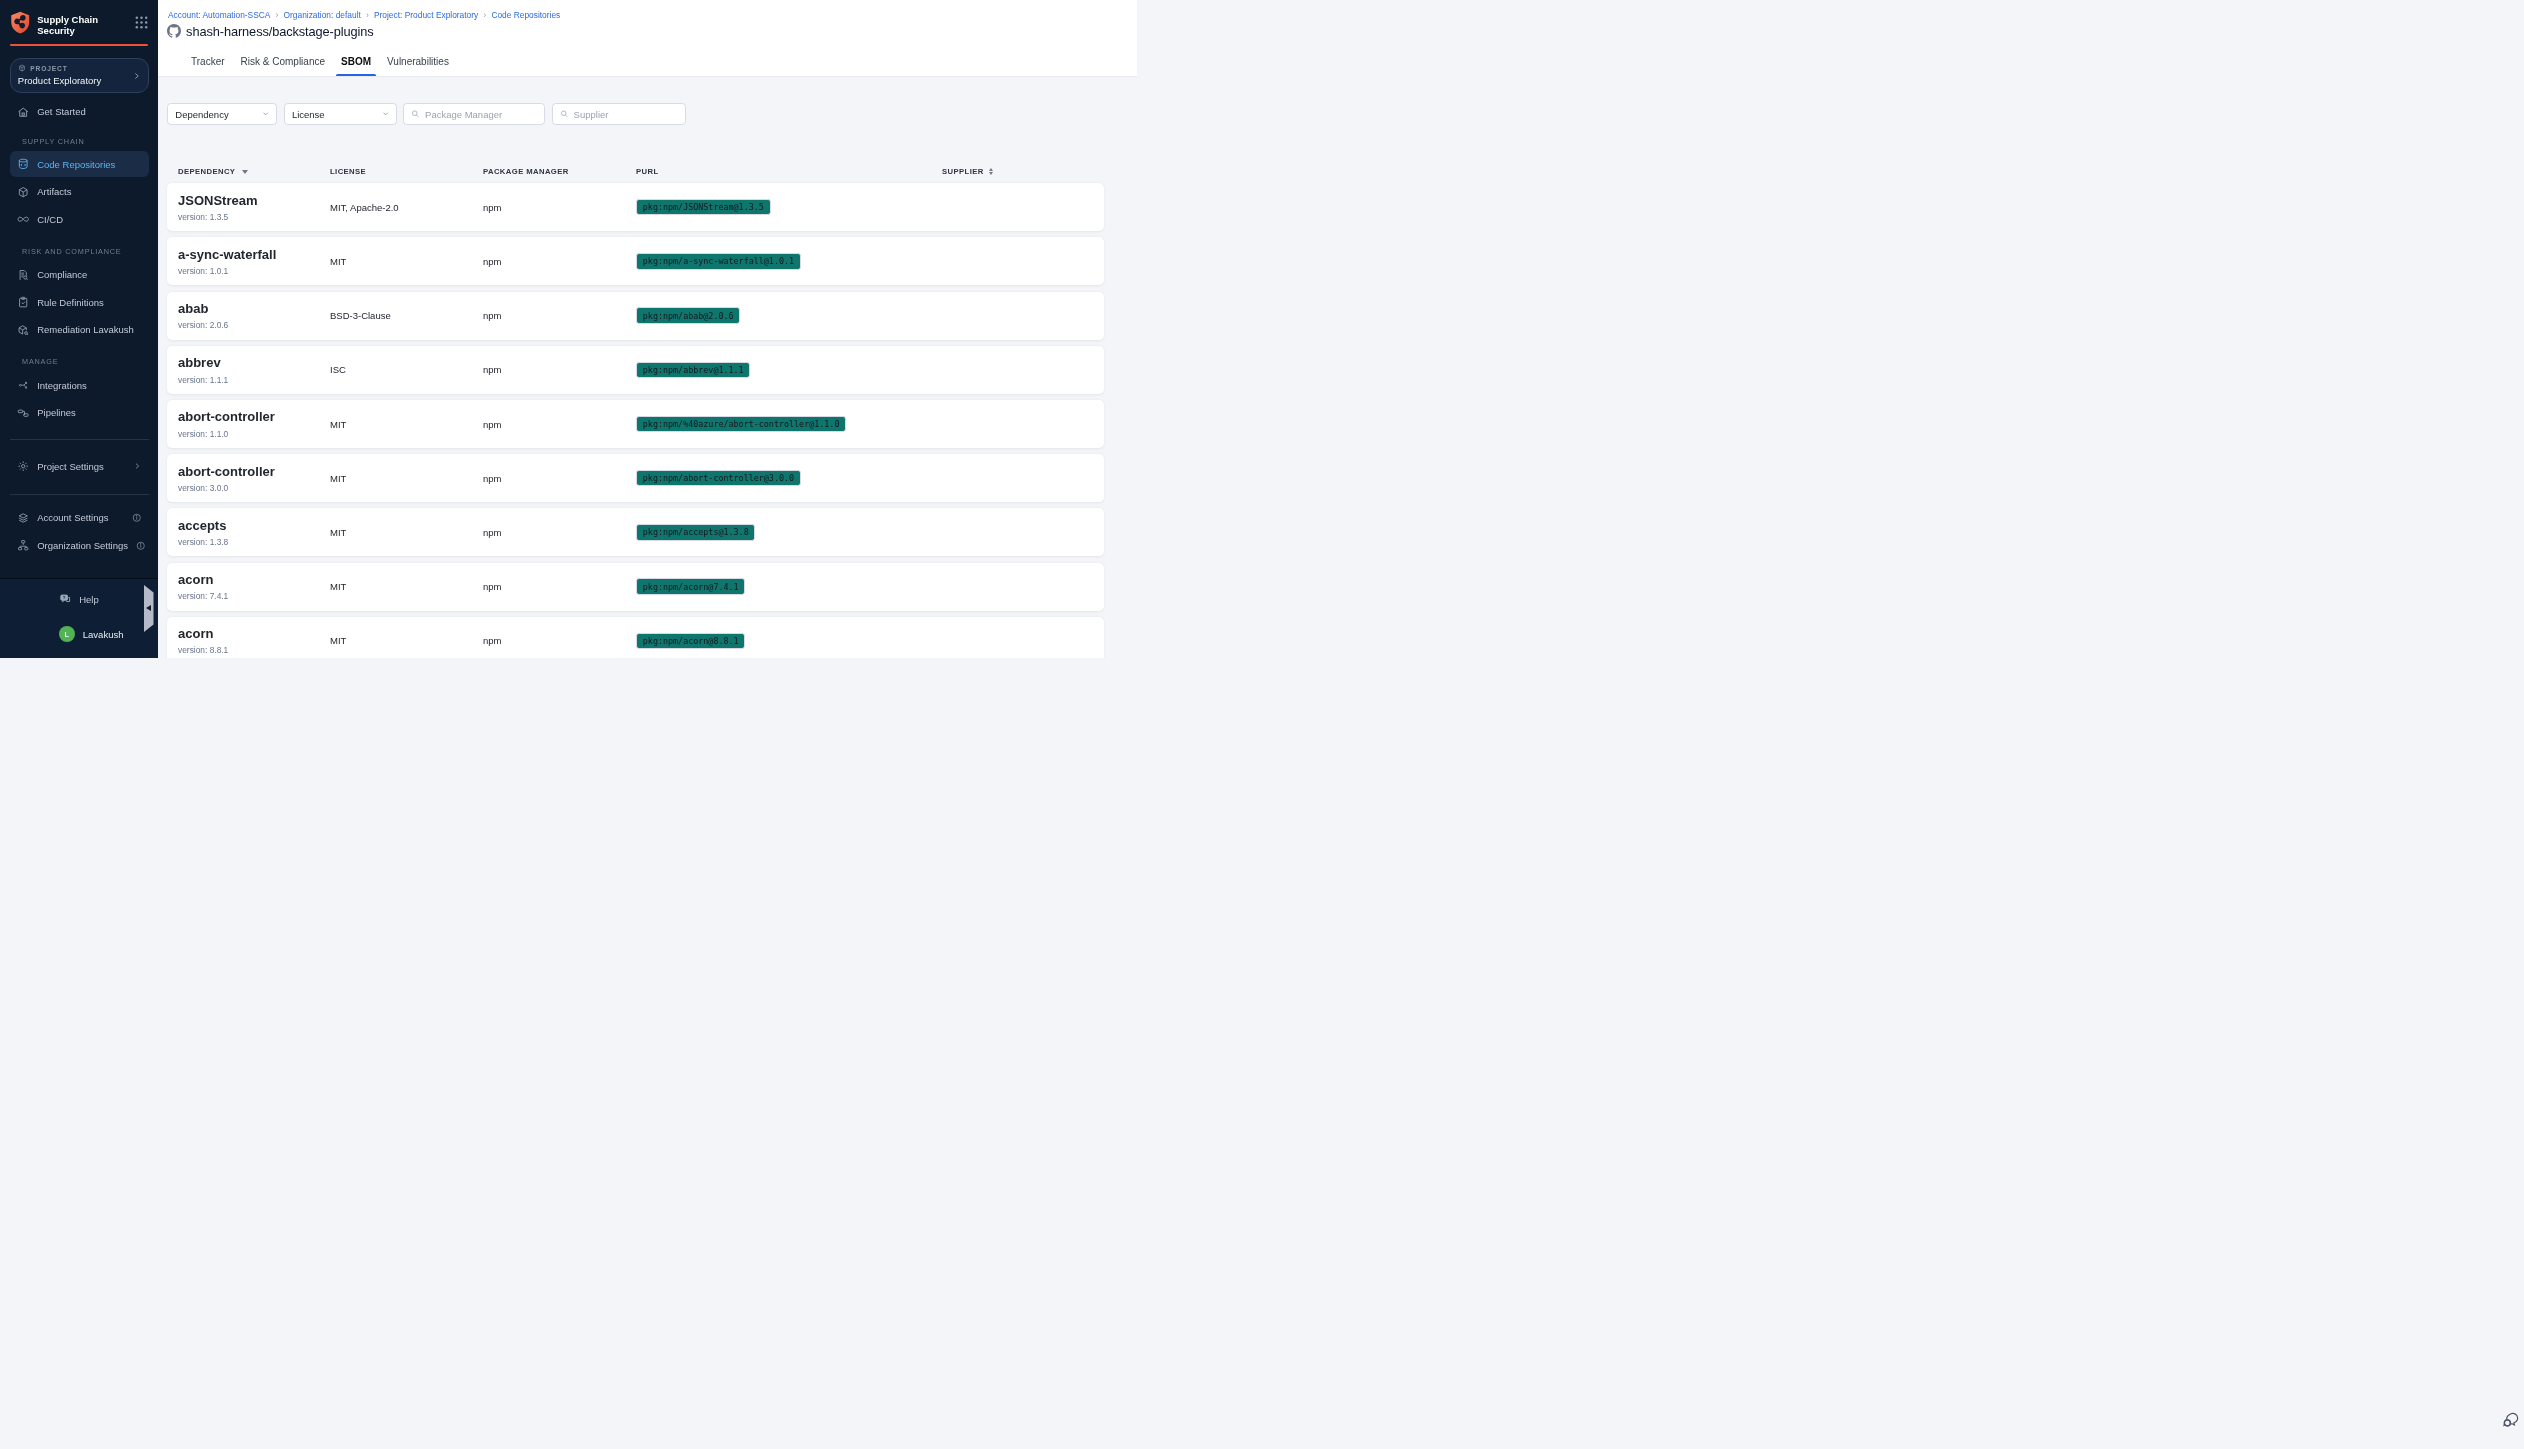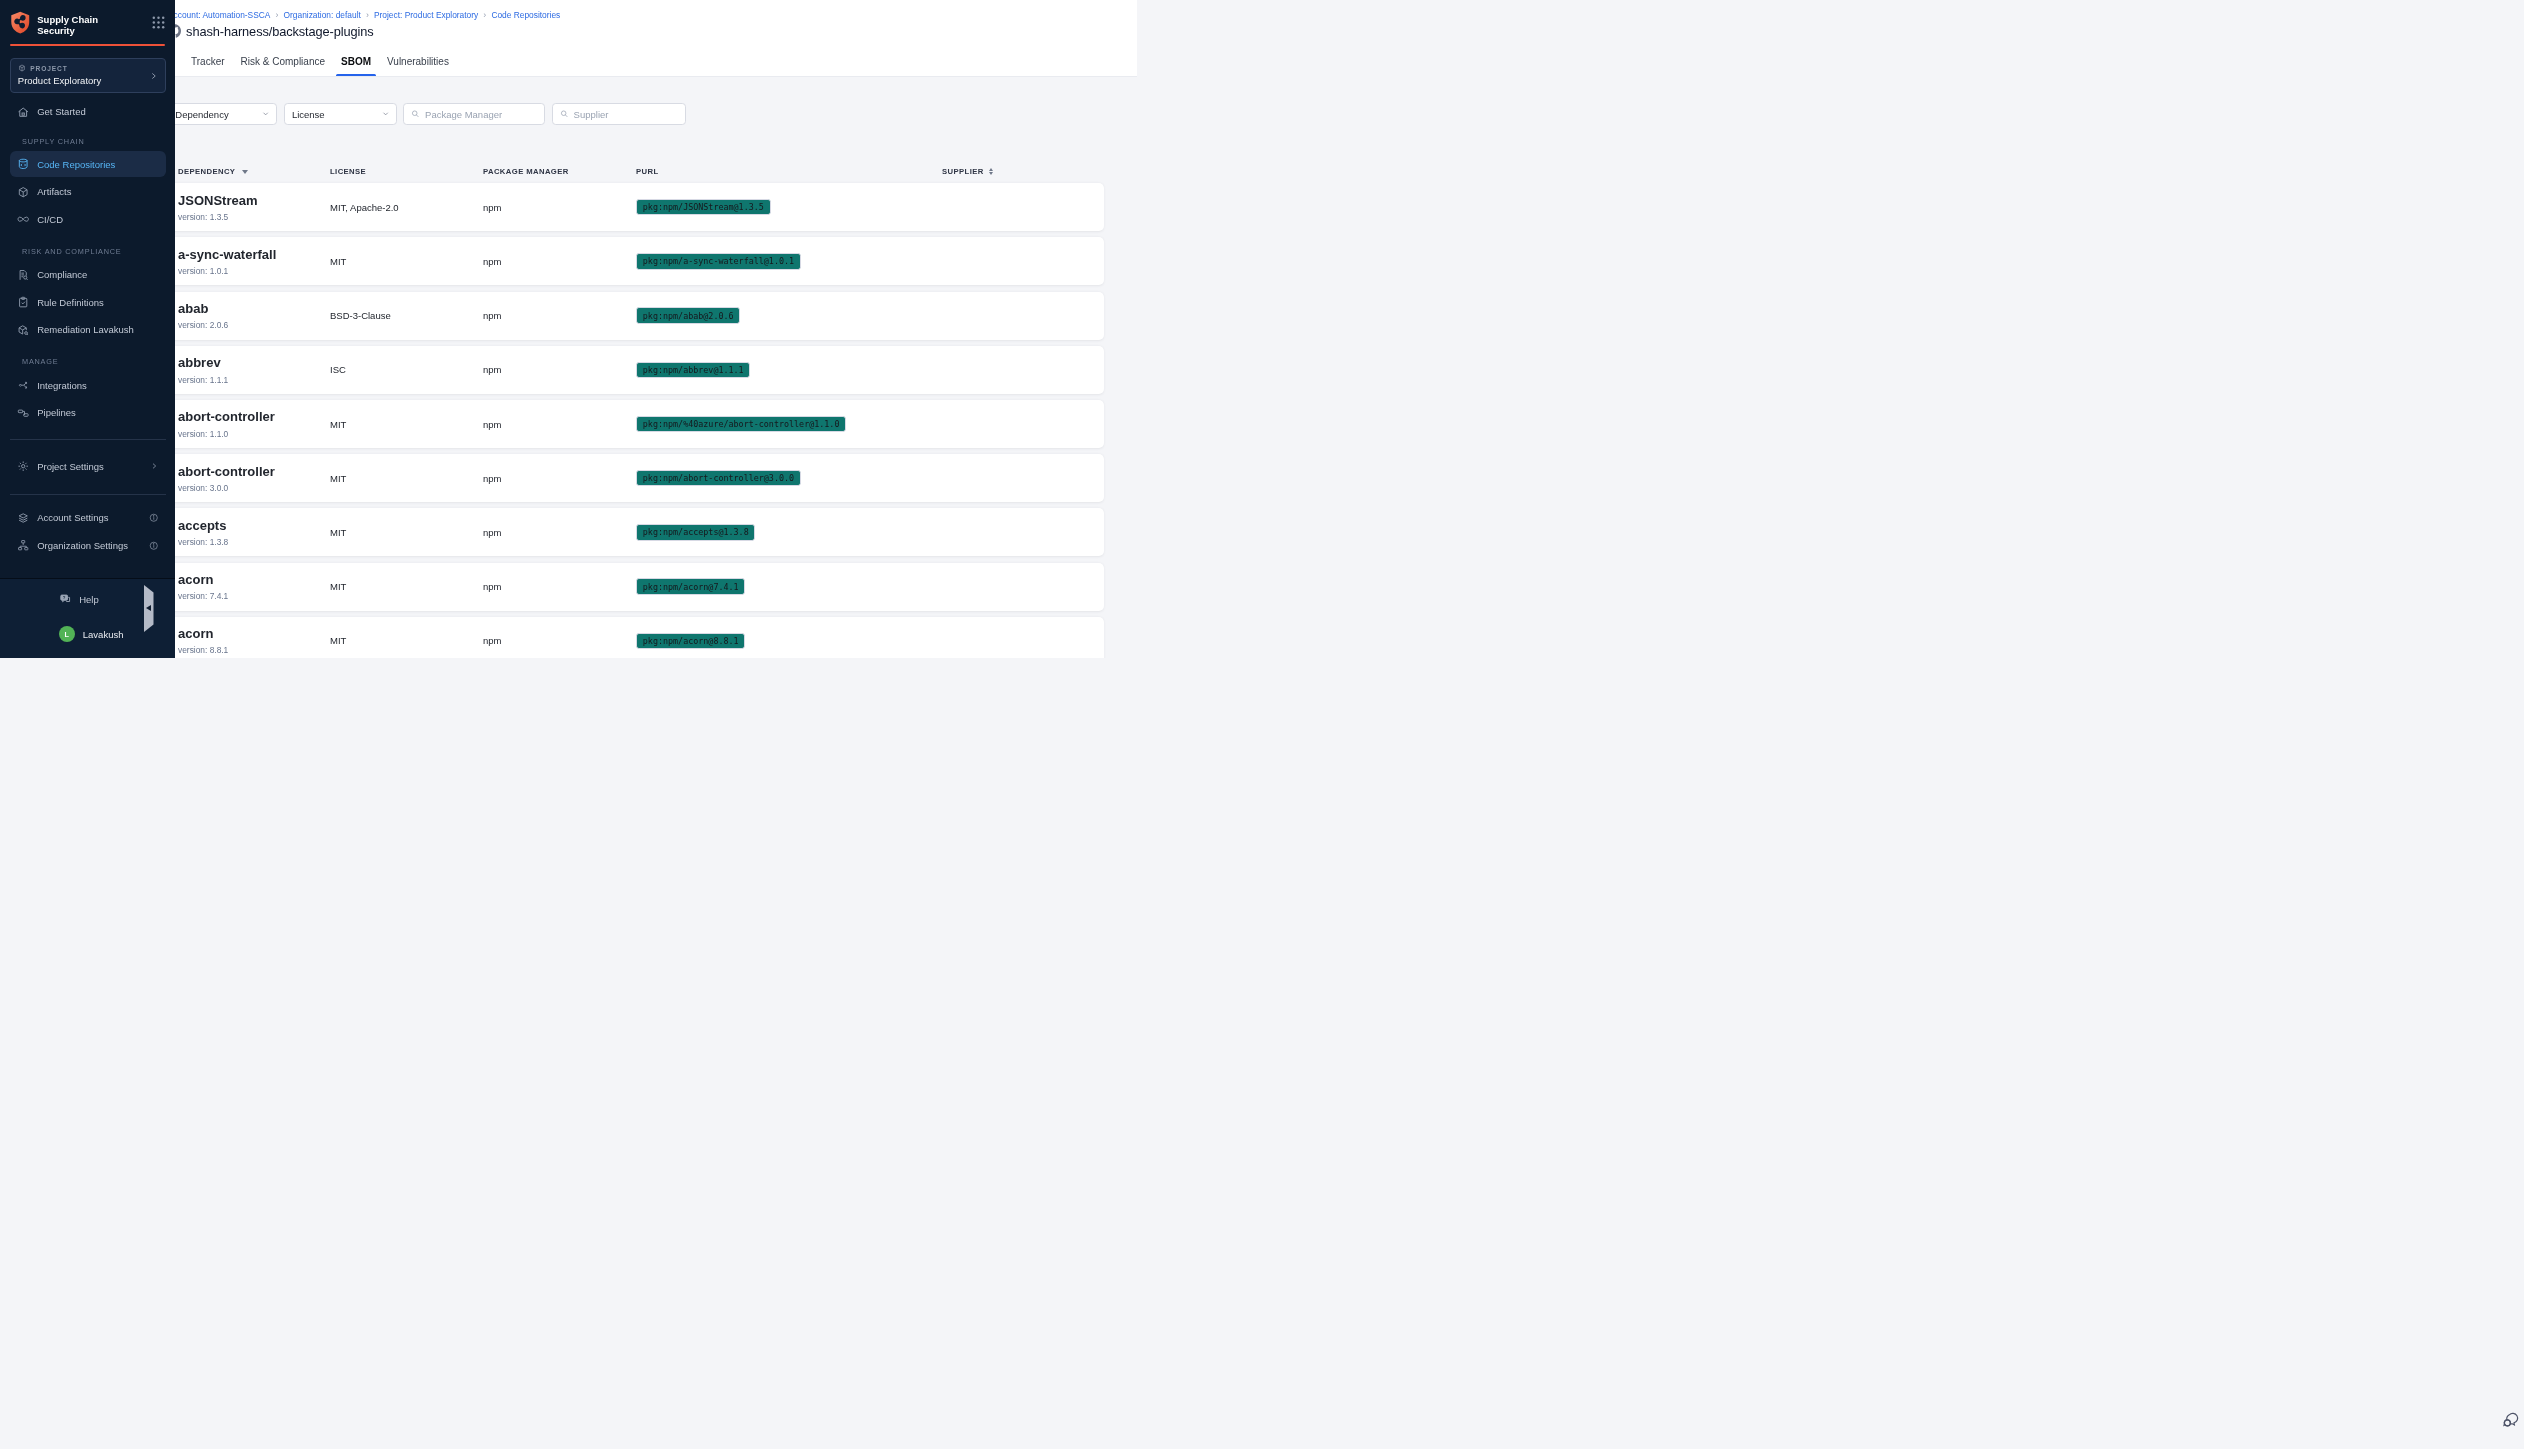--- a/index.html
+++ b/index.html
@@ -1,26 +1,26 @@
 <!DOCTYPE html>
 <html style="font-size:11.7px"><head>
 <meta charset="utf-8">
 <style>
   * { margin:0; padding:0; box-sizing:border-box; }
   html,body { width:1137px; height:658px; overflow:hidden; font-family:"Liberation Sans", sans-serif; background:#f4f5f8; }
 
   
-  .sidebar { position:absolute; left:0; top:0; width:175px; height:658px; background:#0c1a2c; color:#c3cad6; z-index:5; }
+  .sidebar { position:absolute; left:0; top:0; width:158px; height:658px; background:#0c1a2c; color:#c3cad6; z-index:5; }
   .brand { padding:11px 10.2px 0 10.2px; display:flex; align-items:flex-start; position:relative; }
   .brand-logo { width:20.5px; height:23.4px; flex:0 0 auto; }
   .brand-title { font-size:9.5px; font-weight:bold; color:#ffffff; line-height:1.18; margin:2.9px 0 0 6.6px; }
   .grid-icon { position:absolute; right:10.2px; top:16px; width:13px; height:13px; cursor:pointer; }
   .brand-rule { height:2.2px; background:#ee5138; margin:8px 10.2px 0 10.2px; border-radius:1.5px; }
 
-  .project-card { margin:11.7px 9.5px 0 9.5px; background:#14243c; border:0.7px solid #2e3f5c; border-radius:4px; padding:5.1px 7.3px 5.8px 7.3px; position:relative; cursor:pointer; }
+  .project-card { margin:11.7px 9.5px 0 9.5px; background:#14243c; border:0.7px solid #2e3f5c; border-radius:11px; padding:5.1px 7.3px 5.8px 7.3px; position:relative; cursor:pointer; }
   .project-label-row { display:flex; align-items:center; gap:4.4px; color:#8e99ab; }
   .project-label { font-size:6.6px; font-weight:bold; letter-spacing:0.9px; }
   .project-name { font-size:9.5px; color:#f2f4f7; margin-top:2.9px; white-space:nowrap; overflow:hidden; }
   .project-chevron { position:absolute; right:6.6px; top:50%; transform:translateY(-50%); }
 
   .nav { margin-top:6px; }
   .nav-item { height:26px; margin:0 9.5px 1.5px 9.5px; padding:0 7.3px; display:flex; align-items:center; gap:8px; border-radius:5.8px; font-size:9.5px; color:#c3cad6; cursor:pointer; white-space:nowrap; }
   .nav-item .nicon { width:12.4px; height:12.4px; flex:0 0 auto; display:flex; }
   .nav-item.active { background:#1b2c46; color:#57b6f6; }
   .nav-item .trail { margin-left:auto; display:flex; }

